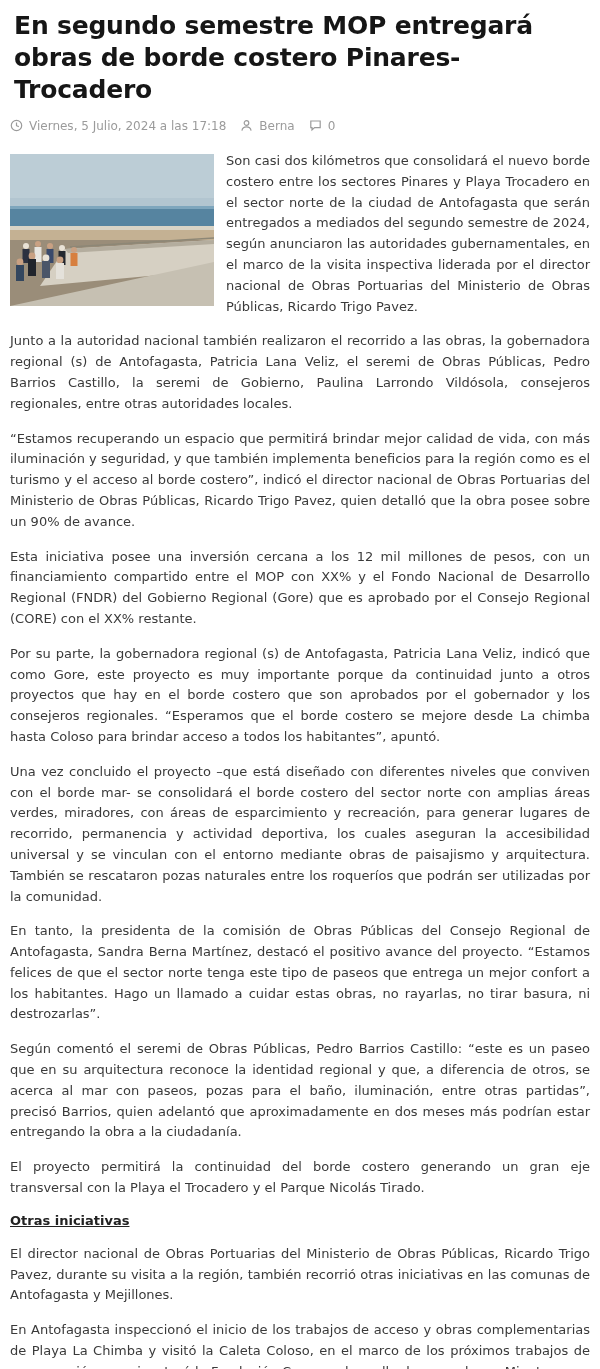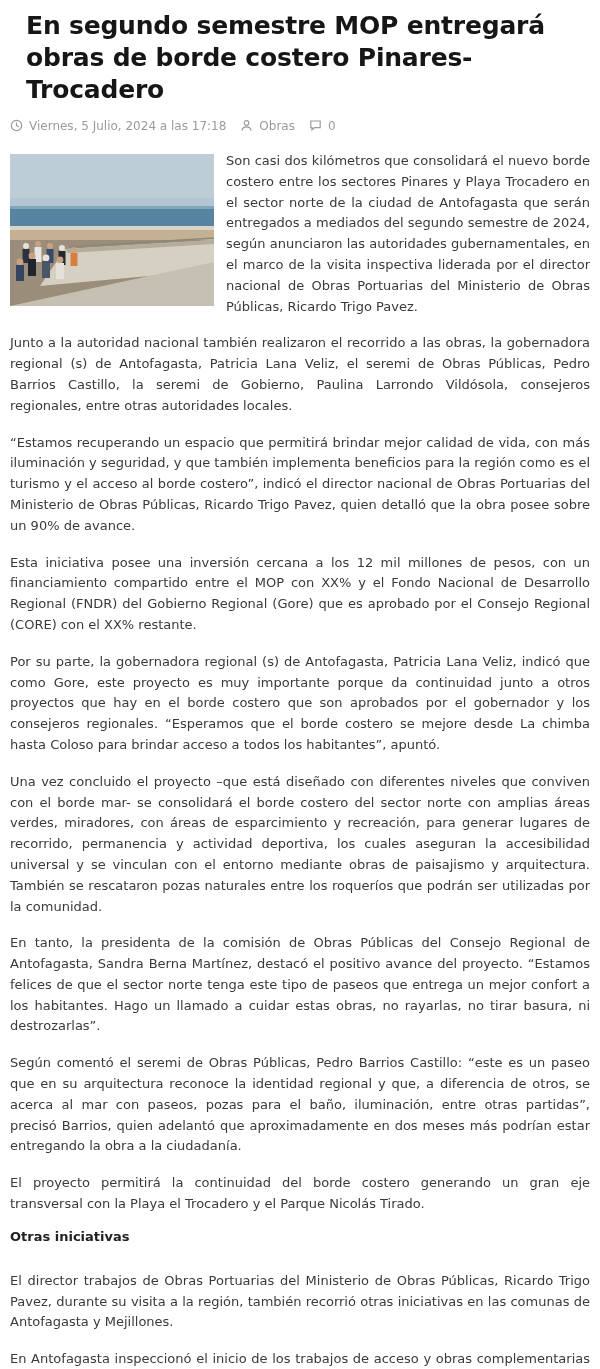--- a/index.html
+++ b/index.html
@@ -9,60 +9,61 @@
     font-family: "DejaVu Sans", "Liberation Sans", sans-serif;
     color: #3a3a3a;
   }
   .page { padding: 4px 10px 18px 10px; }
 
   h1.title {
     font-size: 25px;
     line-height: 1.28;
     font-weight: 700;
     color: #161616;
-    margin: 6px 0 13px 16px;
+    margin: 6px 0 13px 4px;
     letter-spacing: -0.2px;
   }
 
   .meta {
     display: flex;
     align-items: center;
     flex-wrap: wrap;
     gap: 4px 14px;
     color: #9b9b9b;
     font-size: 12px;
     margin: 0 0 18px 0;
   }
   .meta-item { display: inline-flex; align-items: flex-start; gap: 6px; }
   .meta-item svg { display: block; stroke: #9b9b9b; fill: none; stroke-width: 1.2; }
 
   .article-body { font-size: 13px; }
   .article-body p {
     font-size: 13px;
     line-height: 1.6;
     text-align: justify;
-    margin: 16px 0 14px 0;
+    margin: 0 0 14px 0;
     color: #3a3a3a;
   }
 
   figure.photo {
     float: left;
     width: 204px;
     height: 152px;
     margin: 3px 12px 6px 0;
     padding: 0;
     overflow: hidden;
   }
   figure.photo svg { display: block; width: 100%; height: 100%; }
 
   h2.subhead {
     font-size: 13px;
     font-weight: 700;
     color: #222222;
-    margin: 2px 0 27px 0;
+    margin: 2px 0 16px 0;
+    text-decoration: underline;
   }
 </style>
 </head>
 <body>
 
 <div class="page">
 
   <h1 class="title">En segundo semestre MOP entregará obras de borde costero Pinares-Trocadero</h1>
 
   <div class="meta">
@@ -76,21 +77,21 @@
       <span>Viernes, 5 Julio, 2024 a las 17:18</span>
     </span>
 
     <span class="meta-item">
       <span>
         <svg width="13" height="13" viewBox="0 0 13 13">
           <circle cx="6.5" cy="4" r="2.3"></circle>
           <path d="M1.9 11.6 a4.7 4.7 0 0 1 9.2 0"></path>
         </svg>
       </span>
-      <span>Obras</span>
+      <span>Berna</span>
     </span>
 
 
     <span class="meta-item">
       <span>
         <svg width="13" height="13" viewBox="0 0 13 13">
           <path d="M1.8 2 H11.2 V8.6 H5.6 L3 11 V8.6 H1.8 Z"></path>
         </svg>
       </span>
       <span>0</span>
@@ -147,18 +148,18 @@
     <p>“Estamos recuperando un espacio que permitirá brindar mejor calidad de vida, con más iluminación y seguridad, y que también implementa beneficios para la región como es el turismo y el acceso al borde costero”, indicó el director nacional de Obras Portuarias del Ministerio de Obras Públicas, Ricardo Trigo Pavez, quien detalló que la obra posee sobre un 90% de avance.</p>
     <p>Esta iniciativa posee una inversión cercana a los 12 mil millones de pesos, con un financiamiento compartido entre el MOP con XX% y el Fondo Nacional de Desarrollo Regional (FNDR) del Gobierno Regional (Gore) que es aprobado por el Consejo Regional (CORE) con el XX% restante.</p>
     <p>Por su parte, la gobernadora regional (s) de Antofagasta, Patricia Lana Veliz, indicó que como Gore, este proyecto es muy importante porque da continuidad junto a otros proyectos que hay en el borde costero que son aprobados por el gobernador y los consejeros regionales. “Esperamos que el borde costero se mejore desde La chimba hasta Coloso para brindar acceso a todos los habitantes”, apuntó.</p>
     <p>Una vez concluido el proyecto –que está diseñado con diferentes niveles que conviven con el borde mar- se consolidará el borde costero del sector norte con amplias áreas verdes, miradores, con áreas de esparcimiento y recreación, para generar lugares de recorrido, permanencia y actividad deportiva, los cuales aseguran la accesibilidad universal y se vinculan con el entorno mediante obras de paisajismo y arquitectura. También se rescataron pozas naturales entre los roqueríos que podrán ser utilizadas por la comunidad.</p>
     <p>En tanto, la presidenta de la comisión de Obras Públicas del Consejo Regional de Antofagasta, Sandra Berna Martínez, destacó el positivo avance del proyecto. “Estamos felices de que el sector norte tenga este tipo de paseos que entrega un mejor confort a los habitantes. Hago un llamado a cuidar estas obras, no rayarlas, no tirar basura, ni destrozarlas”.</p>
     <p>Según comentó el seremi de Obras Públicas, Pedro Barrios Castillo: “este es un paseo que en su arquitectura reconoce la identidad regional y que, a diferencia de otros, se acerca al mar con paseos, pozas para el baño, iluminación, entre otras partidas”, precisó Barrios, quien adelantó que aproximadamente en dos meses más podrían estar entregando la obra a la ciudadanía.</p>
     <p>El proyecto permitirá la continuidad del borde costero generando un gran eje transversal con la Playa el Trocadero y el Parque Nicolás Tirado.</p>
 
     <h2 class="subhead">Otras iniciativas</h2>
 
-    <p>El director trabajos de Obras Portuarias del Ministerio de Obras Públicas, Ricardo Trigo Pavez, durante su visita a la región, también recorrió otras iniciativas en las comunas de Antofagasta y Mejillones.</p>
+    <p>El director nacional de Obras Portuarias del Ministerio de Obras Públicas, Ricardo Trigo Pavez, durante su visita a la región, también recorrió otras iniciativas en las comunas de Antofagasta y Mejillones.</p>
     <p>En Antofagasta inspeccionó el inicio de los trabajos de acceso y obras complementarias de Playa La Chimba y visitó la Caleta Coloso, en el marco de los próximos trabajos de conservación que ejecutará la Fundación Creo en el muelle de pescadores. Mientras que en Mejillones, la autoridad nacional se reunió con el alcalde Marcelino Carvajal Ferreira, para presentar la cartera de proyectos de la DOP para dicha comuna, a fin de conformar un convenio de programación. También, se reunió con los pescadores de Caleta Hornitos en donde anunció la buena noticia de que el próximo proyecto de mejoramiento, ya está con visto bueno para su licitación.</p>
 
   </div>
 
 </div>
 
 </body></html>

